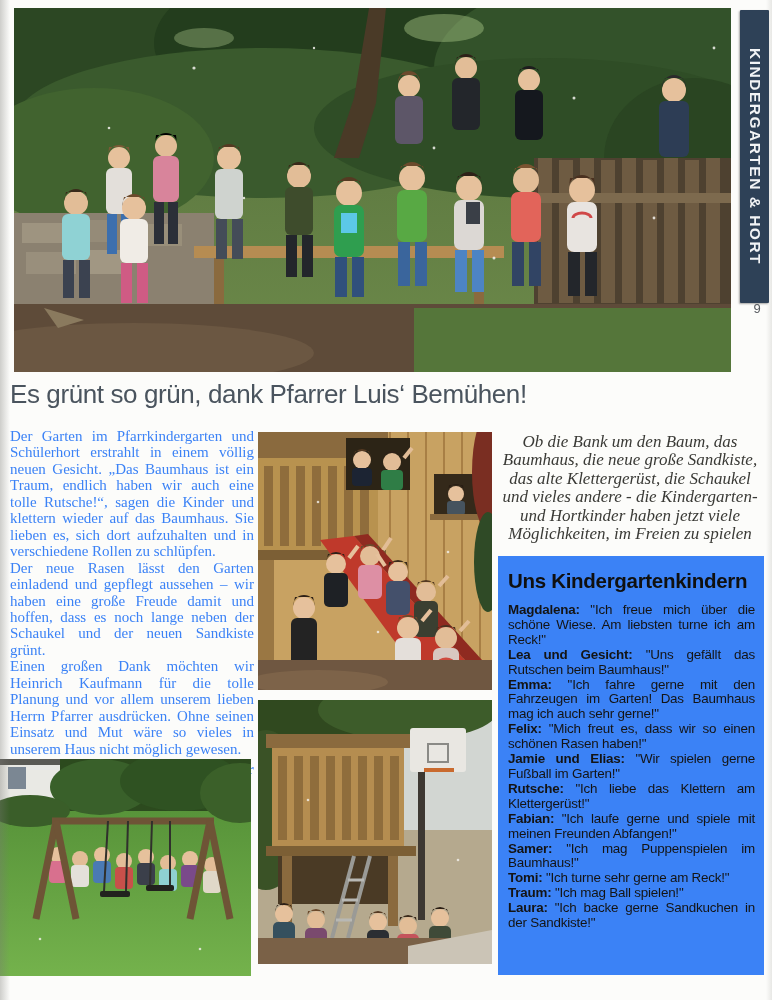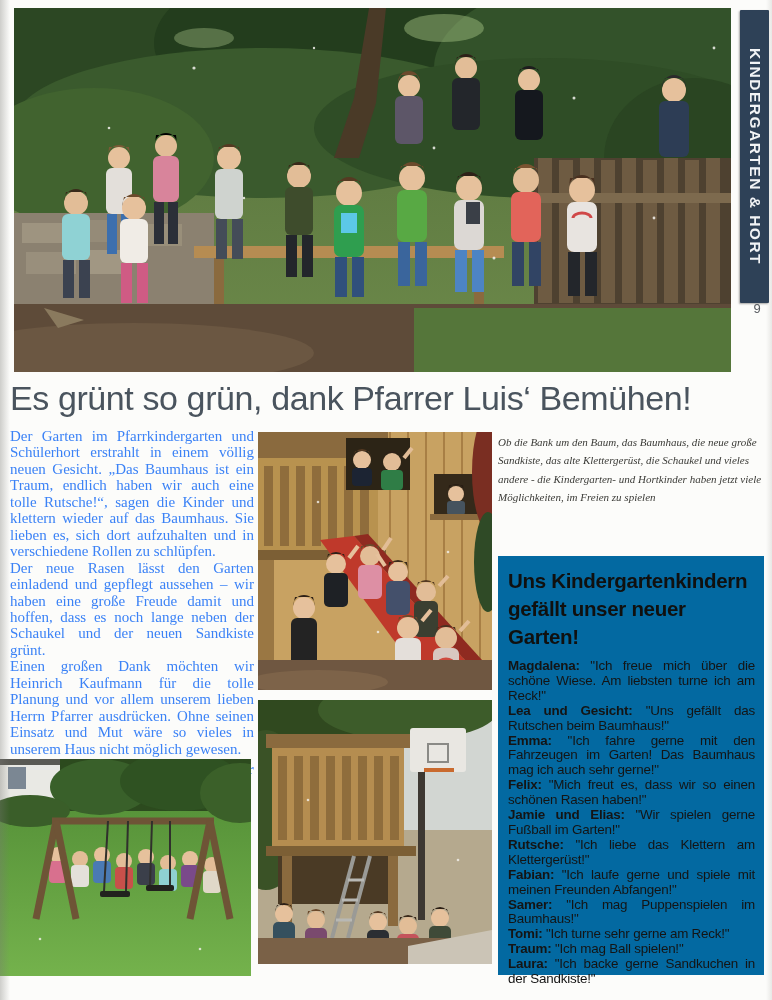--- a/index.html
+++ b/index.html
@@ -34,38 +34,38 @@
     font-size:15.5px;letter-spacing:1.5px;color:#f2f4f6;white-space:nowrap;
   }
   #page-number{
     position:absolute;left:747px;top:301px;width:20px;text-align:center;z-index:41;
     font-family:"Liberation Sans",sans-serif;font-size:13px;color:#55595e;
   }
 
   #headline{
     position:absolute;left:10px;top:379px;width:748px;
     font-family:"Liberation Sans",sans-serif;font-weight:400;
-    font-size:34px;letter-spacing:-0.4px;color:#4a545e;white-space:nowrap;
+    font-size:26px;letter-spacing:-0.4px;color:#4a545e;white-space:nowrap;
   }
 
   #article{
     position:absolute;left:10px;top:428px;width:244px;
     font-size:15px;line-height:16.45px;text-align:justify;color:#3b82f6;
   }
   #article p{margin:0;text-align:justify;hyphens:auto;}
   #article .author{margin-top:4px;text-align:right;font-weight:bold;font-size:15px;}
 
   #caption{
     position:absolute;left:498px;top:433px;width:264px;
-    font-style:italic;font-size:11px;line-height:18.4px;color:#3a3a36;text-align:left;
+    font-style:italic;font-size:17px;line-height:18.4px;color:#3a3a36;text-align:center;
   }
 
   #quotes-box{
     position:absolute;left:498px;top:556px;width:266px;height:419px;
-    background:#0369a1;box-sizing:border-box;padding:11px 9px 8px 10px;
+    background:#3b82f6;box-sizing:border-box;padding:11px 9px 8px 10px;
     font-family:"Liberation Sans",sans-serif;color:#141414;
   }
   #quotes-box .box-title{
     font-weight:bold;font-size:20.5px;line-height:28px;letter-spacing:-0.3px;
     color:#10100f;margin-bottom:8px;
   }
   #quotes-box .quote-item{font-size:13.4px;line-height:14.9px;text-align:justify;letter-spacing:-0.2px;}
   #quotes-box .quote-item b{font-weight:bold;}
 
   #footer{
@@ -524,21 +524,20 @@
           <circle cx="200" cy="190" r="1.3"></circle>
         </g>
     </svg>
   </div>
 
   <div id="caption">Ob die Bank um den Baum, das Baumhaus, die neue große Sandkiste, das alte Klettergerüst, die Schaukel und vieles andere - die Kindergarten- und Hortkinder haben jetzt viele Möglichkeiten, im Freien zu spielen</div>
 
   <div id="quotes-box">
     <div class="box-title">
       <div>Uns Kindergartenkindern</div>
-      <div>gefällt unser neuer Garten!</div>
     </div>
     <div class="quote-item"><b>Magdalena:</b> <span>"Ich freue mich über die schöne Wiese. Am liebsten turne ich am Reck!"</span></div>
     <div class="quote-item"><b>Lea und Gesicht:</b> <span>"Uns gefällt das Rutschen beim Baumhaus!"</span></div>
     <div class="quote-item"><b>Emma:</b> <span>"Ich fahre gerne mit den Fahrzeugen im Garten! Das Baumhaus mag ich auch sehr gerne!"</span></div>
     <div class="quote-item"><b>Felix:</b> <span>"Mich freut es, dass wir so einen schönen Rasen haben!"</span></div>
     <div class="quote-item"><b>Jamie und Elias:</b> <span>"Wir spielen gerne Fußball im Garten!"</span></div>
     <div class="quote-item"><b>Rutsche:</b> <span>"Ich liebe das Klettern am Klettergerüst!"</span></div>
     <div class="quote-item"><b>Fabian:</b> <span>"Ich laufe gerne und spiele mit meinen Freunden Abfangen!"</span></div>
     <div class="quote-item"><b>Samer:</b> <span>"Ich mag Puppenspielen im Baumhaus!"</span></div>
     <div class="quote-item"><b>Tomi:</b> <span>"Ich turne sehr gerne am Reck!"</span></div>

